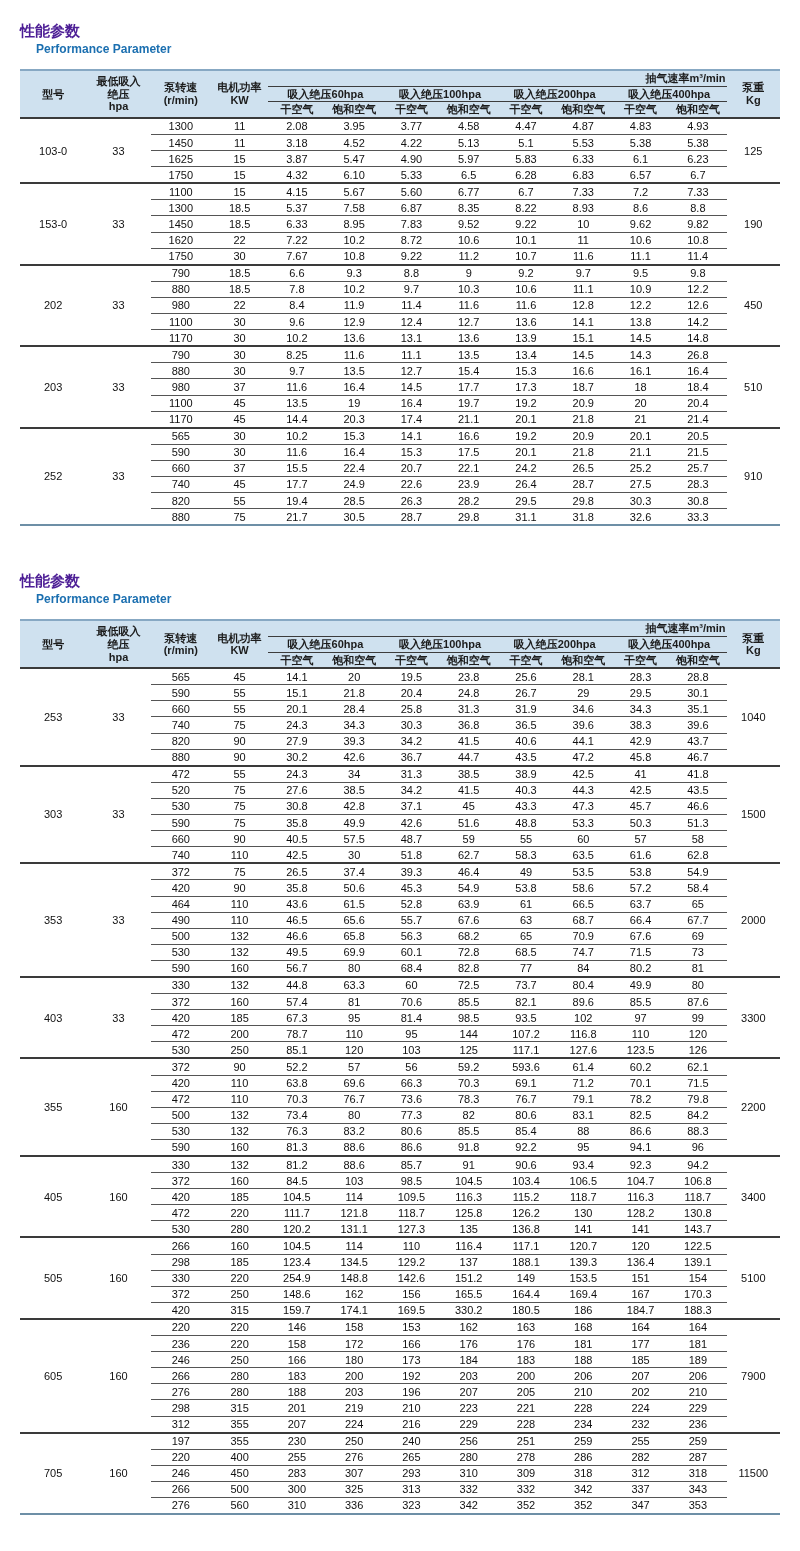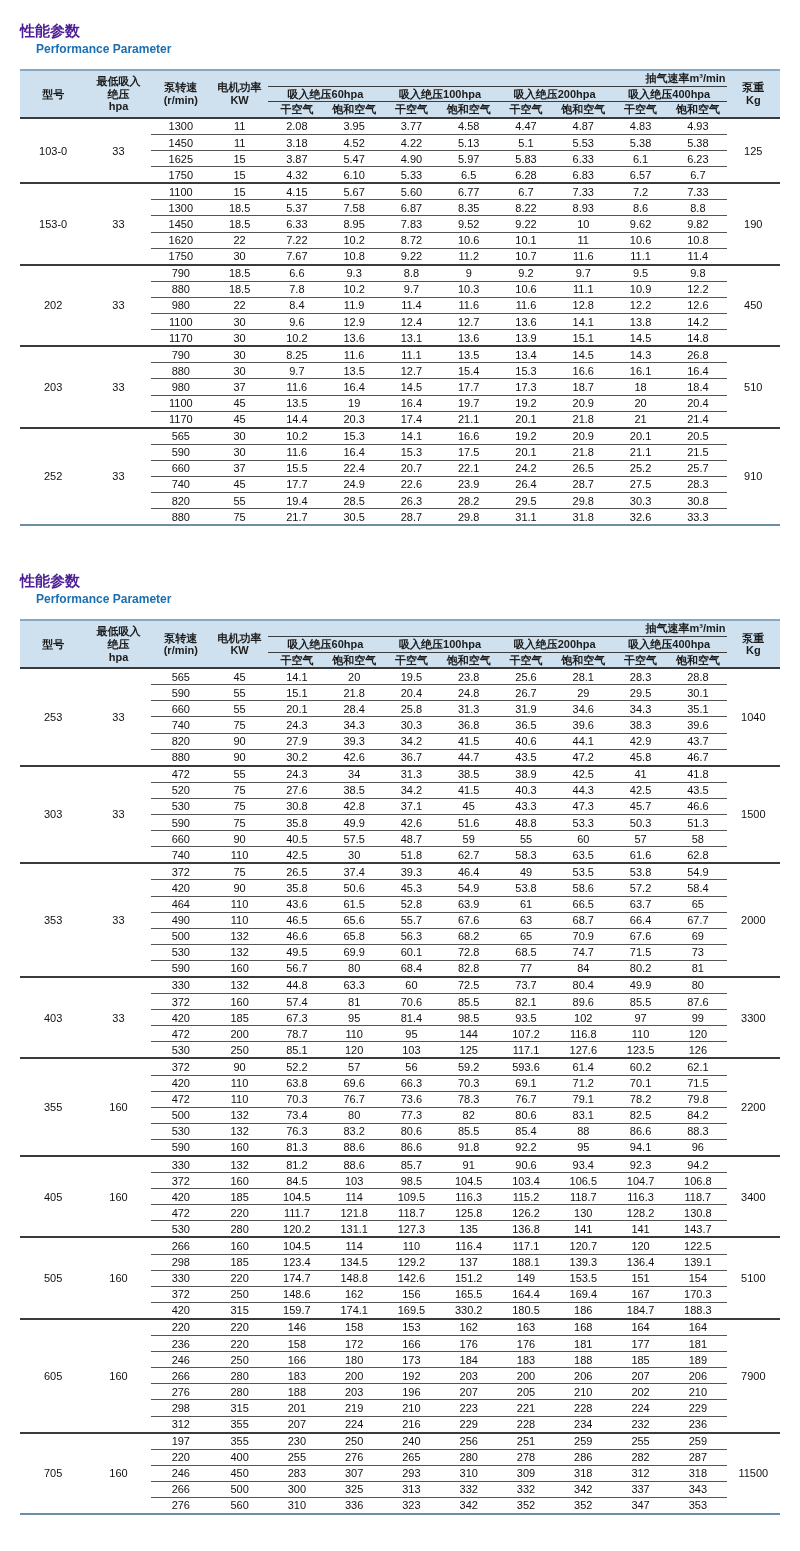--- a/index.html
+++ b/index.html
@@ -912,21 +912,21 @@
             <td>129.2</td>
             <td>137</td>
             <td>188.1</td>
             <td>139.3</td>
             <td>136.4</td>
             <td>139.1</td>
           </tr>
           <tr class="inner">
             <td>330</td>
             <td>220</td>
-            <td>174.7</td>
+            <td>254.9</td>
             <td>148.8</td>
             <td>142.6</td>
             <td>151.2</td>
             <td>149</td>
             <td>153.5</td>
             <td>151</td>
             <td>154</td>
           </tr>
           <tr class="inner">
             <td>372</td>

